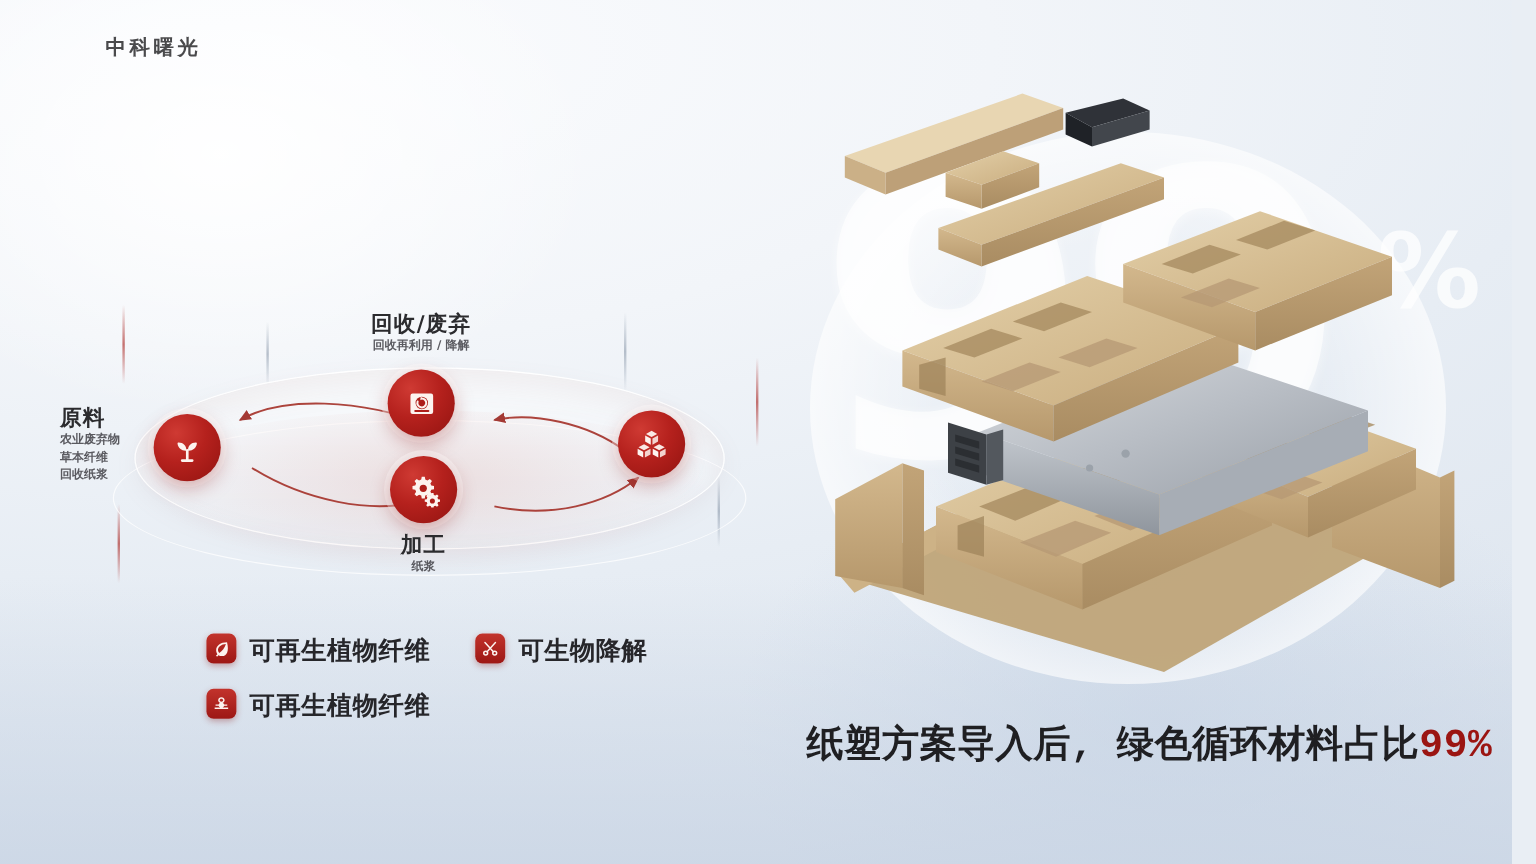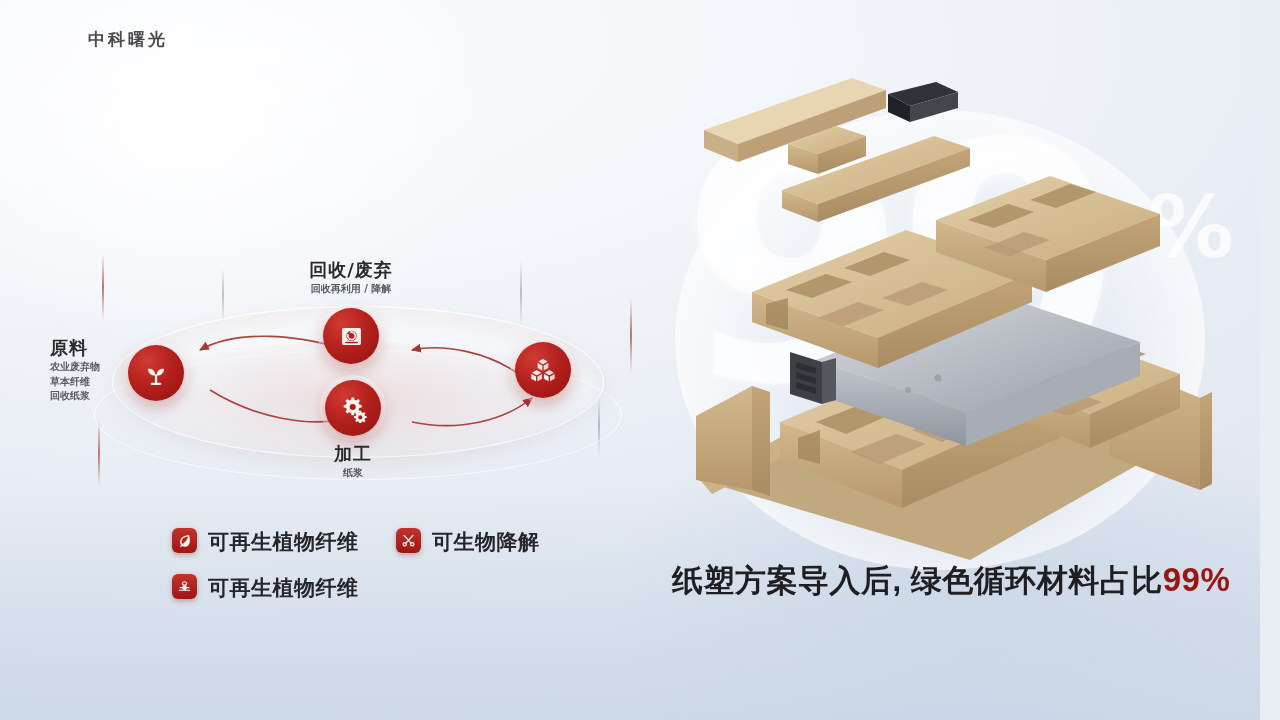--- a/index.html
+++ b/index.html
@@ -107,23 +107,23 @@
   #wm{position:absolute;left:40px;top:40px;width:520px;height:430px;
     font-size:330px;font-weight:bold;color:rgba(255,255,255,.62);line-height:1;
     letter-spacing:-14px;
     font-family:"DejaVu Sans","Liberation Sans",sans-serif;
     text-shadow:0 2px 10px rgba(255,255,255,.5);}
   #wmpct{position:absolute;right:46px;top:124px;font-size:86px;font-weight:bold;
     color:rgba(255,255,255,.75);line-height:1;
     font-family:"DejaVu Sans","Liberation Sans",sans-serif;}
 
   
-  #caption{position:absolute;left:672px;top:560px;white-space:nowrap;
+  #caption{position:absolute;left:672px;top:599px;white-space:nowrap;
     font-size:31px;font-weight:bold;color:#1f1f22;letter-spacing:.5px;
-    font-family:Liberation Sans, sans-serif;text-align:right;}
+    font-family:Liberation Mono, monospace;text-align:right;}
   #caption .pct{color:#9b1512;font-size:33px;}
 </style>
 </head>
 <body>
 
 <div id="stage">
 
   <div class="sweep a"></div>
   <div class="sweep b"></div>
   <div class="sweep c"></div>

